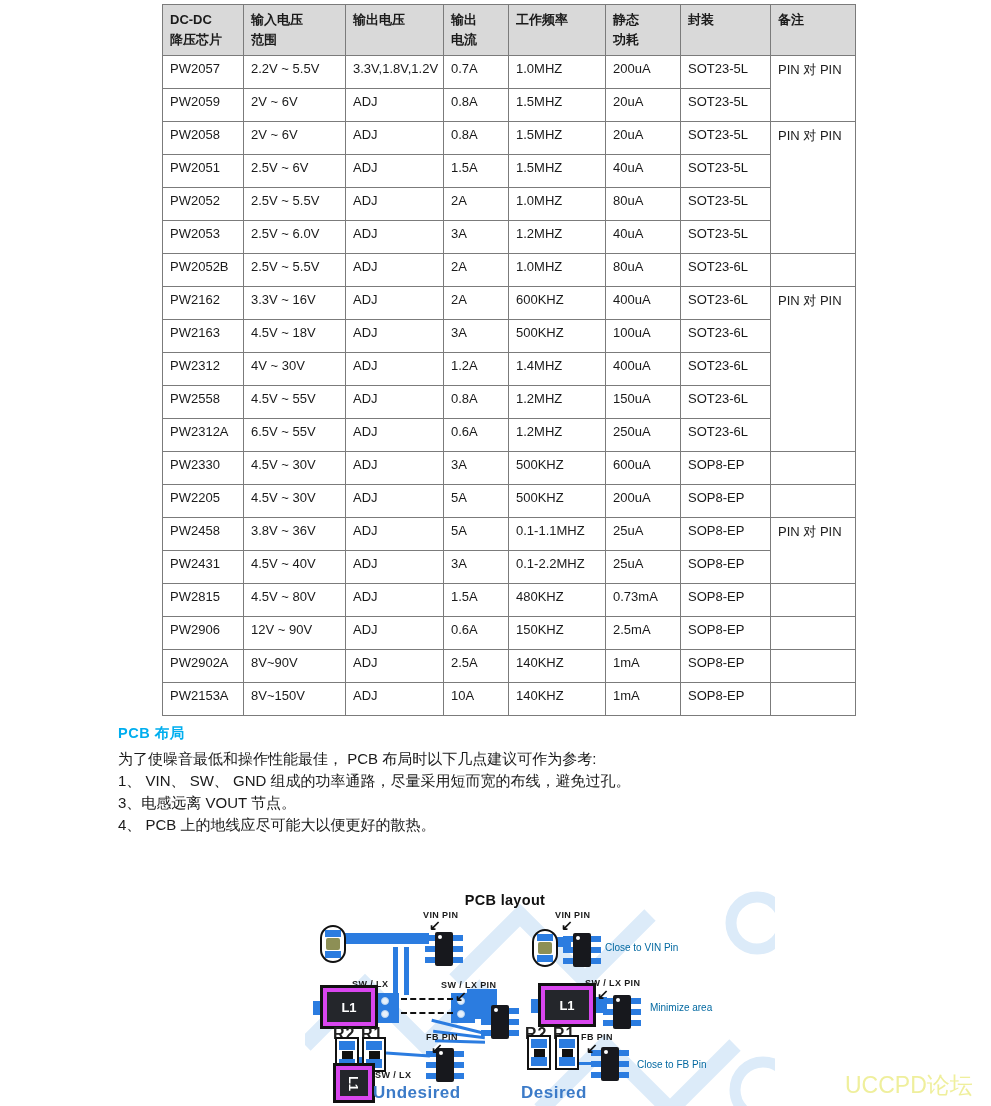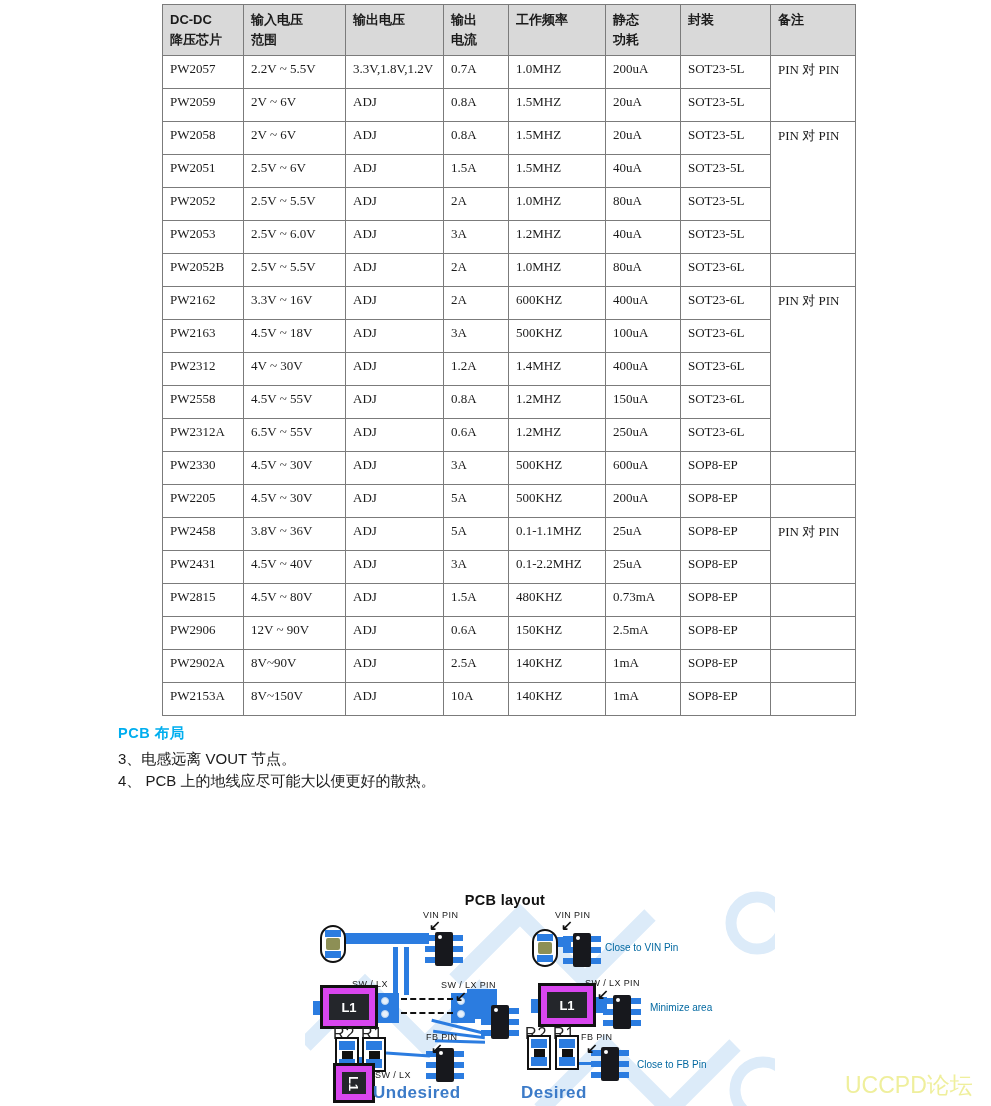--- a/index.html
+++ b/index.html
@@ -15,53 +15,53 @@
     border:1px solid #595959;
   }
   .chip-table th, .chip-table td {
     border:1px solid #7b7b7b;
     vertical-align:top; text-align:left;
     padding:5px 4px 0 7px;
     overflow:hidden; white-space:pre-line;
   }
   .chip-table thead tr { height:51px; }
   .chip-table thead th { background:#d9d9d9; font-weight:bold; line-height:20px; }
-  .chip-table tbody tr { height:33px;font-family:Liberation Serif, serif; }
+  .chip-table tbody tr { height:33px; }
 
   
   .pcb-text { position:absolute; left:118px; top:724px; width:780px; color:#1a1a1a; }
   .pcb-text .heading { color:#00aeef; font-weight:bold; font-size:14.5px; margin-bottom:8px; letter-spacing:.5px; }
   .pcb-text .line { font-size:15px; line-height:16px; margin-bottom:6px; white-space:nowrap; }
 
   
   :root { --blue:#2b7ce0; }
   .diagram { position:absolute; left:305px; top:885px; width:470px; height:221px; overflow:hidden; }
   .diagram .wm { position:absolute; left:0; top:0; z-index:0; }
   .dg-title { position:absolute; left:130px; top:7px; width:140px; text-align:center;
               font-weight:bold; font-size:14.5px; color:#111; z-index:1; letter-spacing:.3px; }
 
-  .lab  { position:absolute; z-index:2; font-weight:normal; font-size:9px; color:#1a1a1a; letter-spacing:.4px; white-space:nowrap; }
+  .lab  { position:absolute; z-index:2; font-weight:bold; font-size:9px; color:#1a1a1a; letter-spacing:.4px; white-space:nowrap; }
   .lab.big { font-size:16px; color:#222; letter-spacing:1px; }
   .ann  { position:absolute; z-index:2; font-size:10px; color:#0369a1; white-space:nowrap; }
   .cap-text { position:absolute; z-index:2; font-weight:bold; font-size:17px; color:#3c7bc8; letter-spacing:.5px; }
   .arr  { position:absolute; z-index:3; }
   .arr::before { content:"↙"; font-weight:bold; font-size:14px; color:#111; }
 
   .tr   { position:absolute; background:var(--blue); z-index:1; }
   .ln   { position:absolute; background:var(--blue); height:2.5px; z-index:1; }
   .dash { position:absolute; border-top:2.5px dashed #111; height:0; z-index:2; }
 
   .ic { position:absolute; width:38px; height:34px; z-index:2; }
   .ic i { position:absolute; width:11px; height:6px; background:var(--blue); left:0; }
   .ic i.pr { left:27px; }
   .ic i.r1 { top:3px; } .ic i.r2 { top:14px; } .ic i.r3 { top:25px; }
   .ic b { position:absolute; left:10px; top:0; width:18px; height:34px; background:#17181d; border-radius:2px; }
   .ic b::after { content:""; position:absolute; left:3px; top:3px; width:4px; height:4px; border-radius:50%; background:#fff; }
 
-  .lcore { position:absolute; background:#24262b; border:6px solid #d946ef; outline:3px solid #111;
+  .lcore { position:absolute; background:#24262b; border:4px solid #d946ef; outline:3px solid #111;
            color:#fff; font-weight:bold; font-size:13px; display:flex; align-items:center; justify-content:center; z-index:2; }
   .lcore .vtxt { transform:rotate(90deg); display:block; }
   .pad { position:absolute; background:var(--blue); z-index:1; }
 
   .vb { position:absolute; background:var(--blue); z-index:1; }
   .via { position:absolute; width:8px; height:8px; border-radius:50%; background:#e8f1fb; border:1px solid #b9d4f1; z-index:2; }
 
   .cmp-cap { position:absolute; width:26px; height:38px; border:2px solid #111; border-radius:13px; background:#fff; z-index:2; }
   .cmp-cap::before { content:""; position:absolute; left:3px; right:3px; top:3px; height:7px; background:var(--blue); }
   .cmp-cap::after  { content:""; position:absolute; left:3px; right:3px; bottom:3px; height:7px; background:var(--blue); }
@@ -296,20 +296,22 @@
           <td>140KHZ</td>
           <td>1mA</td>
           <td>SOP8-EP</td>
           <td></td>
         </tr>
     </tbody>
   </table>
 
   <div class="pcb-text">
     <div class="heading">PCB 布局</div>
+    <div class="line">为了使噪音最低和操作性能最佳， PCB 布局时以下几点建议可作为参考:</div>
+    <div class="line">1、 VIN、 SW、 GND 组成的功率通路，尽量采用短而宽的布线，避免过孔。</div>
     <div class="line">3、电感远离 VOUT 节点。</div>
     <div class="line">4、 PCB 上的地线应尽可能大以便更好的散热。</div>
   </div>
 
   <div class="diagram">
     <svg class="wm" width="470" height="221" viewBox="0 0 470 221">
       <polyline points="0,160 60,100 120,160 180,100" fill="none" stroke="#dcebf9" stroke-width="16"></polyline>
       <polyline points="150,95 215,30 280,95 345,30" fill="none" stroke="#dcebf9" stroke-width="16"></polyline>
       <polyline points="235,225 300,160 365,225 430,160" fill="none" stroke="#dcebf9" stroke-width="16"></polyline>
       <circle cx="452" cy="38" r="26" fill="none" stroke="#dcebf9" stroke-width="11"></circle>

